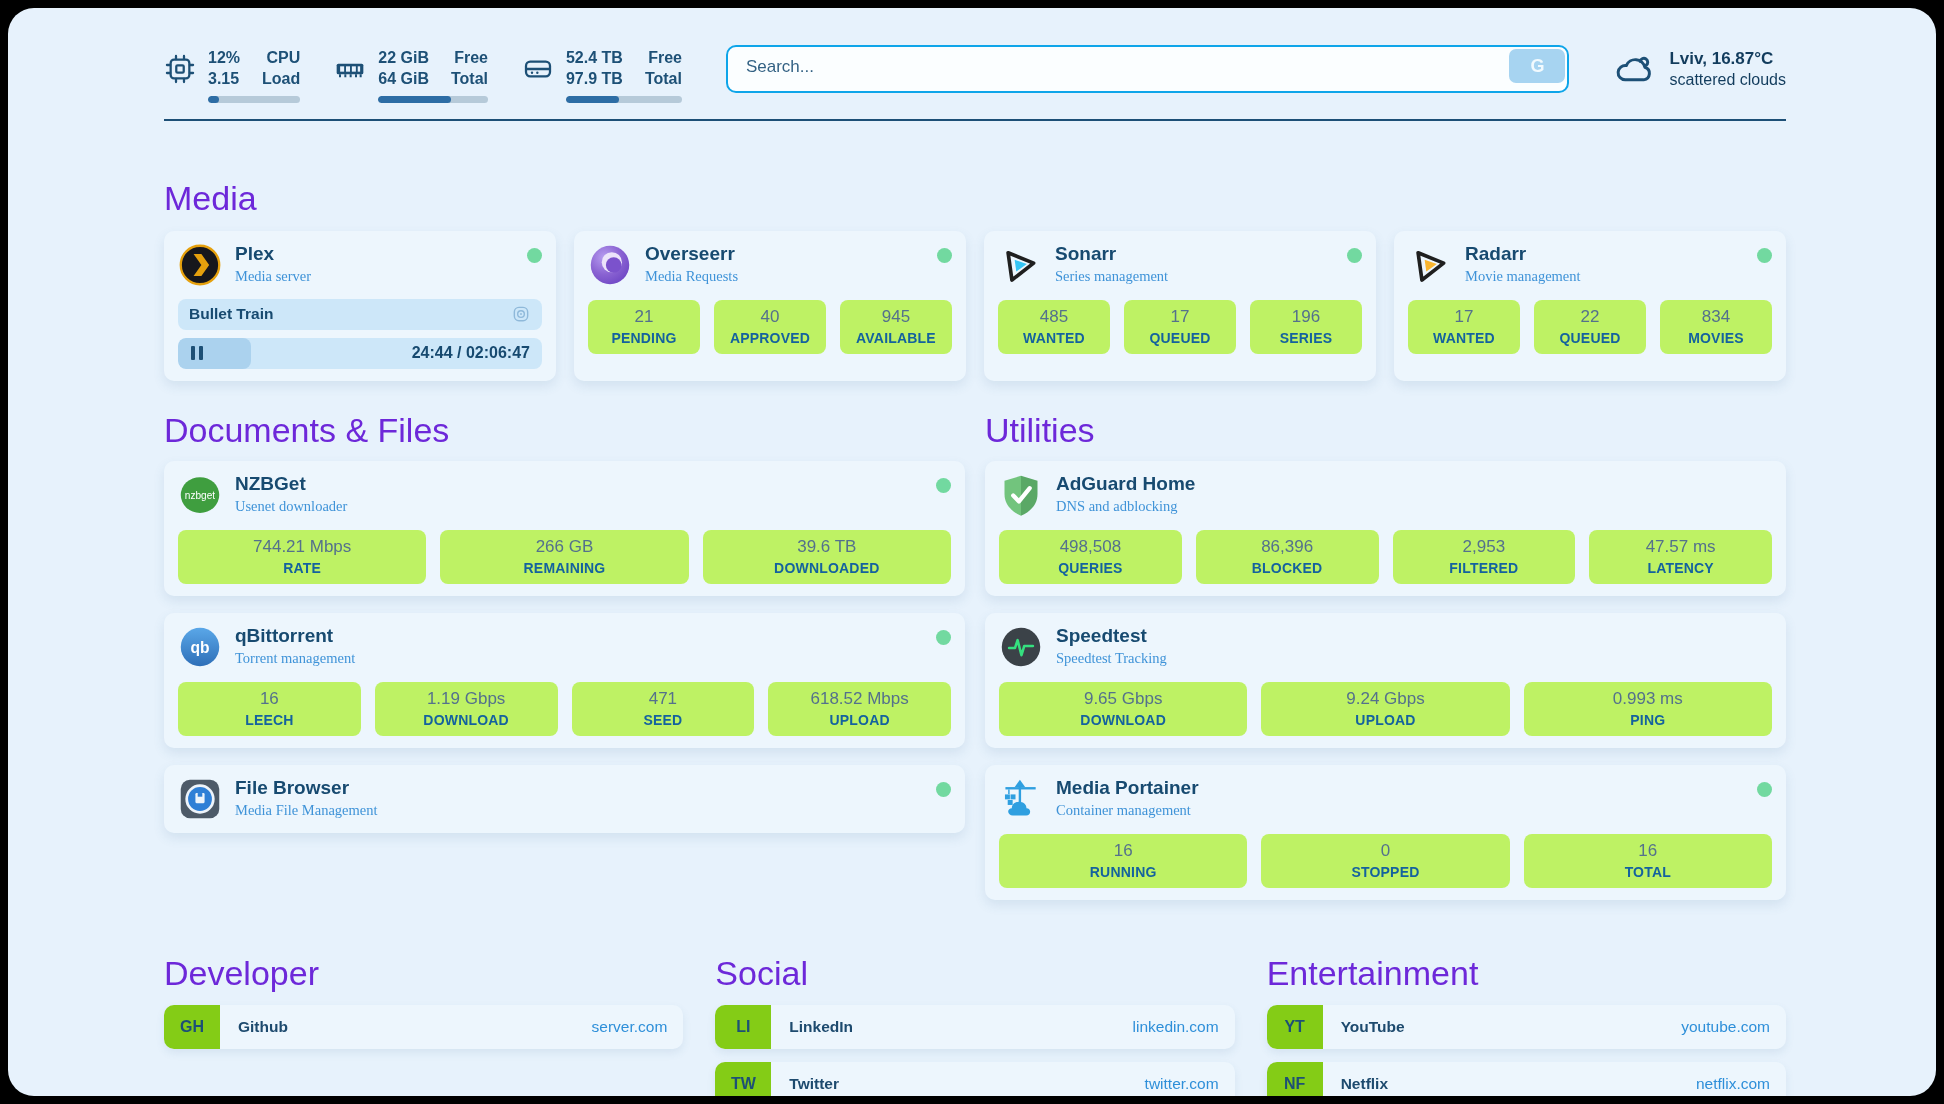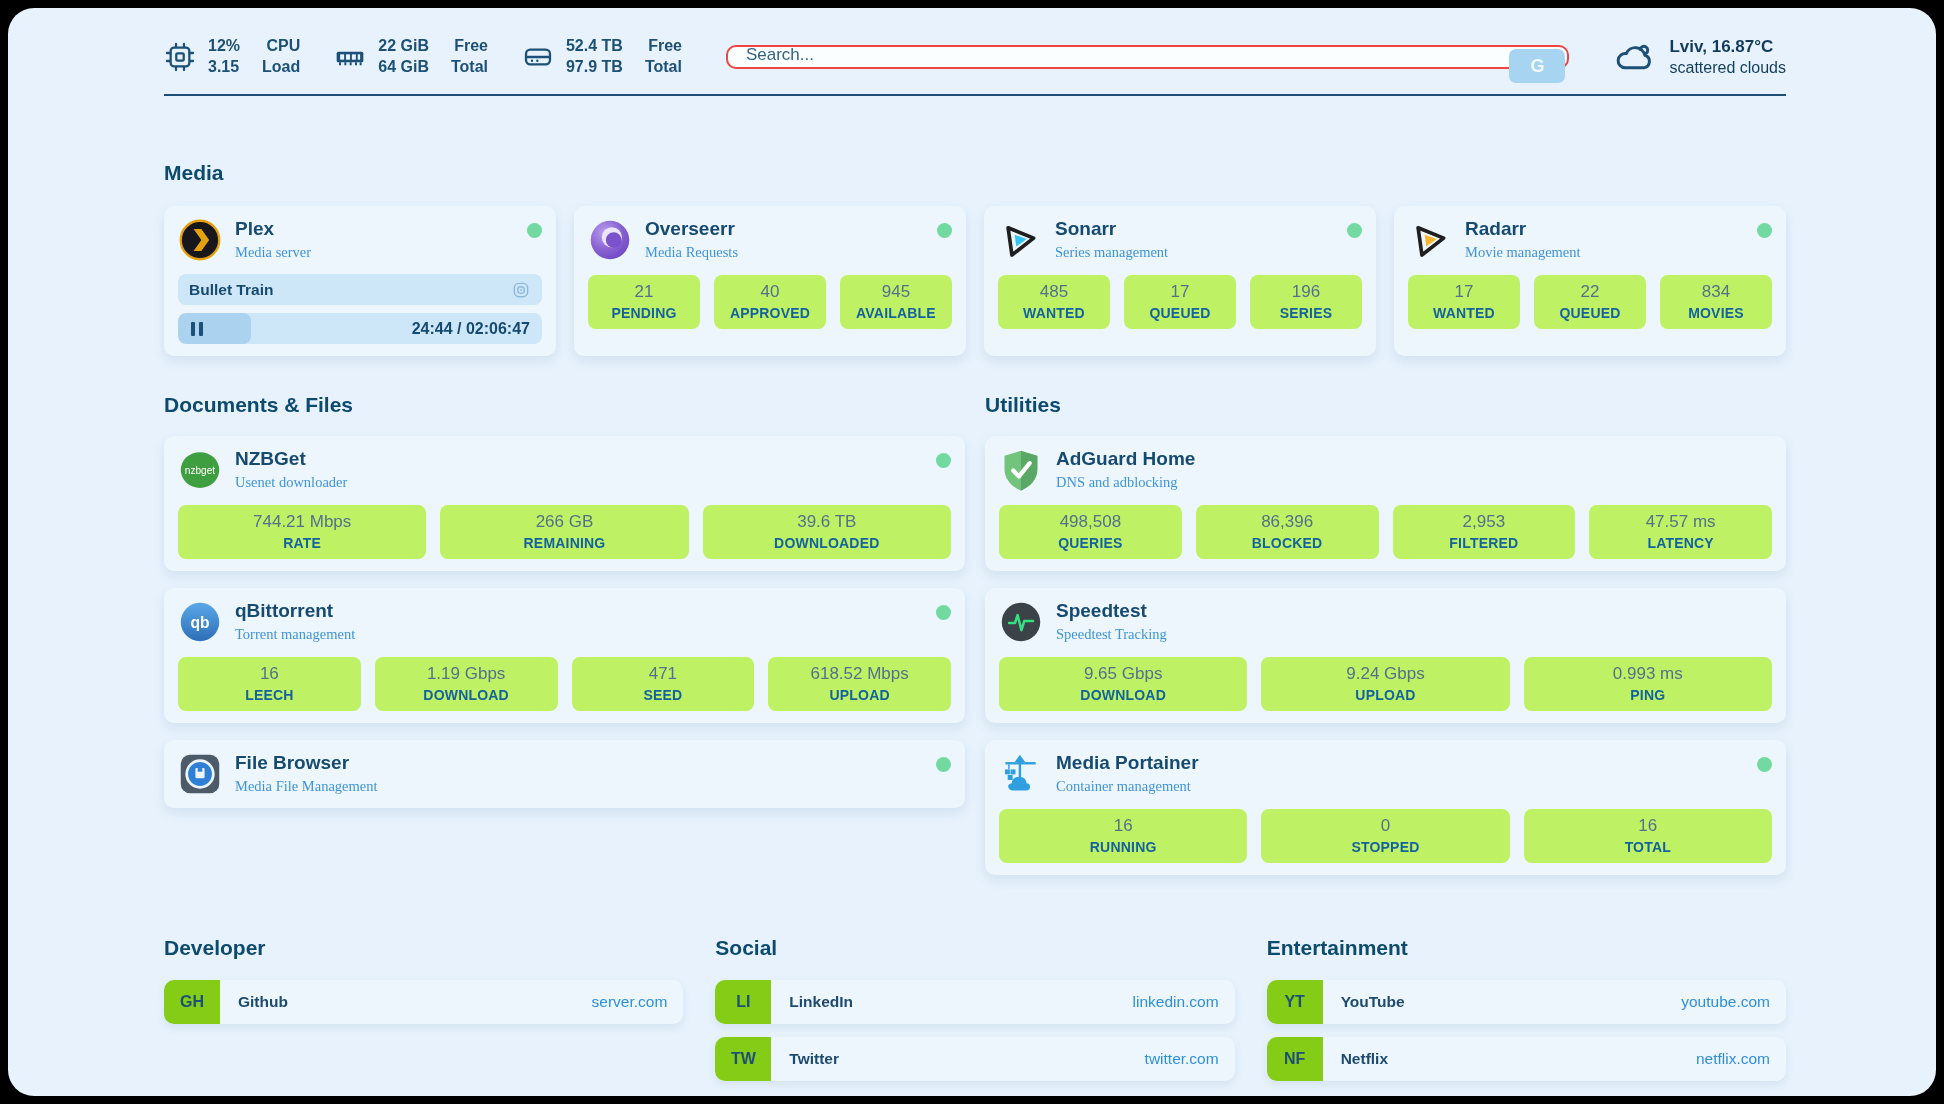--- a/index.html
+++ b/index.html
@@ -19,52 +19,52 @@
     overflow:hidden;
   }
   .shell { padding:28px 150px 0 156px; }
 
   
   .header { display:flex; align-items:center; }
   .hw-group { display:flex; gap:34px; align-items:center; }
   .hw-stat { display:flex; gap:12px; align-items:center; }
   .hw-icon { width:32px; height:32px; color:#1d5076; flex:none; }
   .hw-icon svg { width:100%; height:100%; }
-  .hw-body { display:flex; flex-direction:row; }
+  .hw-body { display:flex; flex-direction:column;margin-top:12px; }
   .hw-text { display:flex; gap:22px; font-size:16px; font-weight:600; color:#1d5076; line-height:1.3; }
   .hw-col { display:flex; flex-direction:column; }
   .hw-col.right { text-align:right; }
   .hw-bar { margin-top:6px; height:7px; border-radius:4px; background:#b6cad9; overflow:hidden; }
   .hw-bar-fill { height:100%; background:#2d6da5; border-radius:4px; }
 
   .search-wrap { flex:1; margin:0 44px; position:relative; }
   .search-input {
-    width:100%; height:24px;
-    border:2px solid #ef4444; border-radius:10px;
+    width:100%; height:48px;
+    border:2px solid #0ea5e9; border-radius:10px;
     background:#fbfeff; font-size:17px; color:#1d5076;
     padding:0 72px 4px 18px; outline:none;
     font-family:"Liberation Sans", sans-serif;
   }
   .search-input::placeholder { color:#1d5076; opacity:0.9; }
   .search-btn {
     position:absolute; right:4px; top:4px; height:34px; width:56px;
     background:#a7d4f1; border:none; border-radius:7px;
     color:#f2fafe; font-size:18px; font-weight:600; cursor:pointer;
     font-family:"Liberation Sans", sans-serif;
   }
   .weather { display:flex; align-items:center; gap:14px; }
   .weather-icon { width:42px; height:42px; color:#1d5076; }
   .weather-icon svg { width:100%; height:100%; }
   .weather-loc { font-size:17px; font-weight:700; color:#123c5d; }
   .weather-cond { font-size:16px; color:#123c5d; margin-top:2px; }
 
   .divider { margin-top:16px; border-bottom:2px solid #1d4f76; }
 
   
-  .section-title { font-size:21px; font-weight:700; color:#0c4a6e; line-height:30px; }
+  .section-title { font-size:34px; font-weight:400; color:#6d28d9; line-height:30px; }
   .media-section { margin-top:62px; }
   .media-grid { margin-top:18px; display:grid; grid-template-columns:repeat(4,1fr); gap:18px; }
 
   .card {
     background:#edf6fd; border-radius:10px; padding:12px 14px;
     box-shadow:0 5px 12px rgba(58,103,146,0.12);
   }
   .card-header { display:flex; align-items:flex-start; gap:13px; }
   .app-icon { width:44px; height:44px; flex:none; }
   .app-icon svg { width:100%; height:100%; display:block; }

